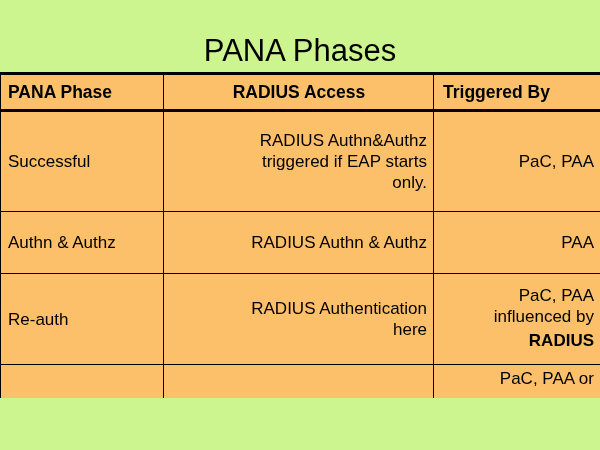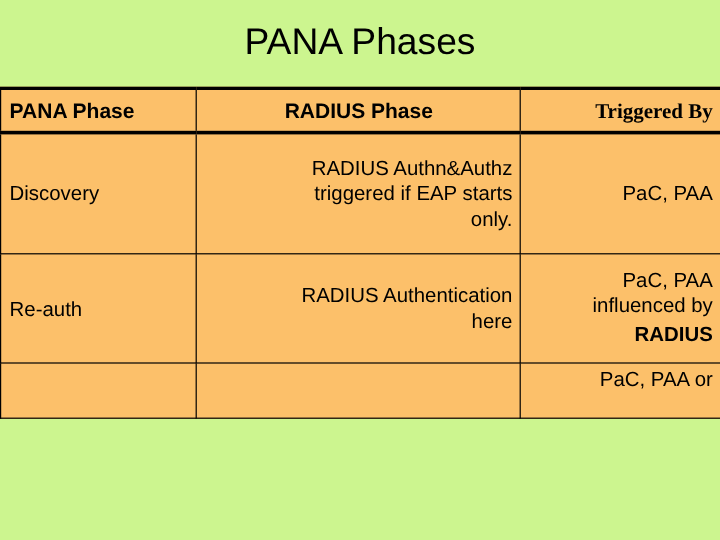--- a/index.html
+++ b/index.html
@@ -19,21 +19,21 @@
     position: relative;
     width: 600px;
     height: 450px;
     background: #ccf58f;
     overflow: hidden;
   }
 
   .slide-title {
     position: absolute;
     left: 0;
-    top: 16px;
+    top: 32px;
     width: 600px;
     text-align: center;
     font-size: 31px;
     line-height: 38px;
     font-weight: 400;
     letter-spacing: 0px;
     color: #000000;
     white-space: nowrap;
   }
 
@@ -78,23 +78,22 @@
     border-bottom: 3px solid #000000;
     border-top: 3px solid #000000;
     text-align: center;
   }
 
   table.phases thead th.h1 {
     text-align: left;
     padding-left: 7px;
   }
   table.phases thead th.h3 {
-    text-align: right;
+    text-align: left;
     padding-left: 9px;
-    font-family: Liberation Serif, serif;
   }
 
   tr.r-discovery td { height: 95px; }
   tr.r-authn td     { height: 57px; }
   tr.r-access td    { height: 66px; }
   tr.r-reauth td    { height: 86px; }
   tr.r-partial td   { height: 40px; vertical-align: top; padding-top: 3px; }
 
   .cell-lines {
     display: block;
@@ -117,42 +116,55 @@
   <div class="table-wrap">
     <table class="phases">
       <colgroup>
         <col class="c1">
         <col class="c2">
         <col class="c3">
       </colgroup>
       <thead>
         <tr>
           <th class="h1">PANA Phase</th>
-          <th class="h2">RADIUS Phase</th>
+          <th class="h2">RADIUS Access</th>
           <th class="h3">Triggered By</th>
         </tr>
       </thead>
       <tbody>
 
         <tr class="r-discovery">
-          <td>Discovery</td>
+          <td>Successful</td>
           <td>
             <span class="cell-lines">
               <span>RADIUS Authn&amp;Authz</span>
               <span>triggered if EAP starts</span>
               <span>only.</span>
             </span>
           </td>
           <td>
             <span class="cell-lines">
               <span>PaC, PAA</span>
             </span>
           </td>
         </tr>
 
+        <tr class="r-authn">
+          <td>Authn &amp; Authz</td>
+          <td>
+            <span class="cell-lines">
+              <span>RADIUS Authn &amp; Authz</span>
+            </span>
+          </td>
+          <td>
+            <span class="cell-lines">
+              <span>PAA</span>
+            </span>
+          </td>
+        </tr>
 
 
         <tr class="r-reauth">
           <td>Re-auth</td>
           <td>
             <span class="cell-lines">
               <span>RADIUS Authentication</span>
               <span>here</span>
             </span>
           </td>

